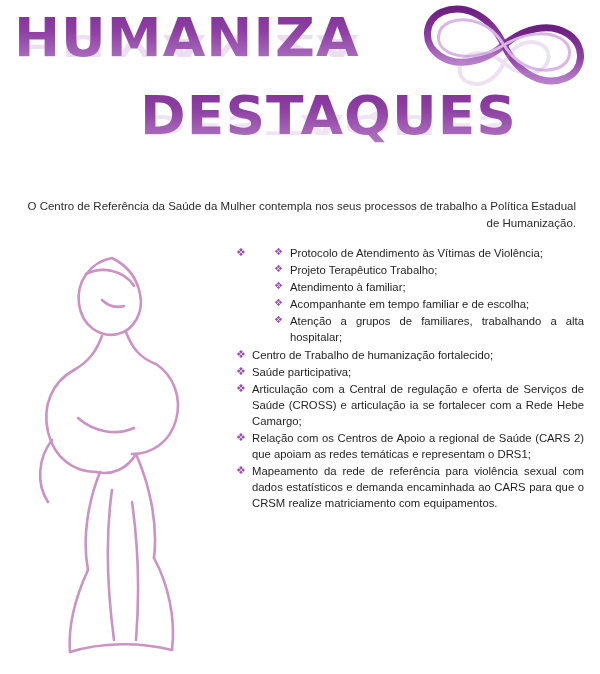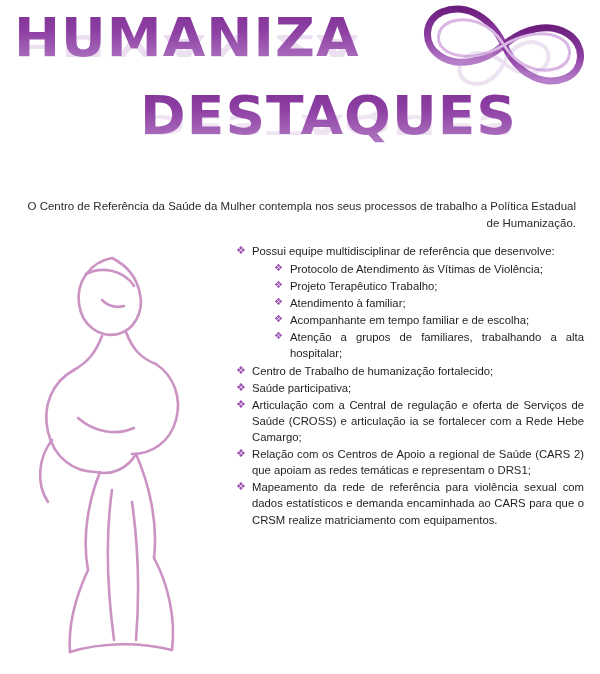--- a/index.html
+++ b/index.html
@@ -246,21 +246,20 @@
 
     <path d="M36 200 C 22 218, 20 244, 32 262"></path>
   </g>
 </svg>
 
 <div class="content">
   <ul class="lvl1">
 
     <li>
       <span class="bullet">❖</span>
-      <span class="txt">Possui equipe multidisciplinar de referência que desenvolve:</span>
       <ul class="lvl2">
         <li>
           <span class="bullet">❖</span>
           <span class="txt">Protocolo de Atendimento às Vítimas de Violência;</span>
         </li>
         <li>
           <span class="bullet">❖</span>
           <span class="txt">Projeto Terapêutico Trabalho;</span>
         </li>
         <li>

